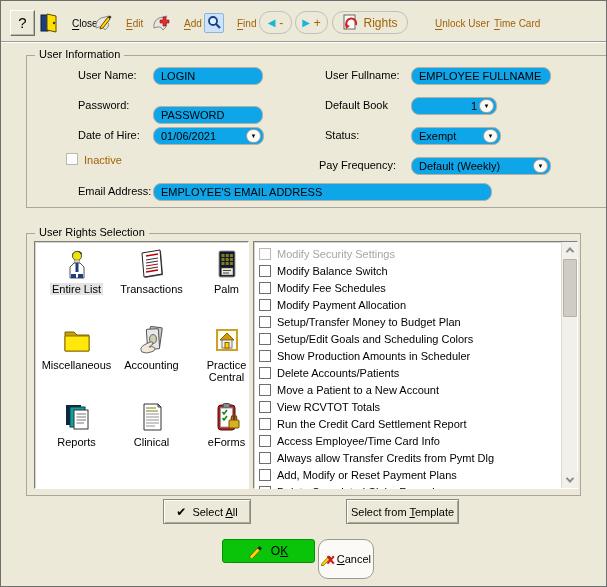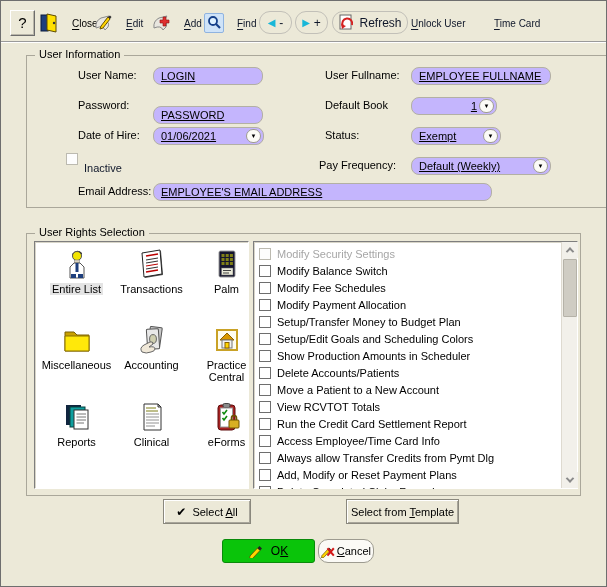--- a/index.html
+++ b/index.html
@@ -14,35 +14,35 @@
   .tb-sep{position:absolute;left:0;right:0;top:40px;height:2px;border-top:1px solid #9a9a9a;border-bottom:1px solid #ffffff;}
   .btn-help{
     position:absolute;left:9px;top:9px;width:25px;height:26px;
     background:#ece9d8;border-top:1px solid #fff;border-left:1px solid #fff;
     border-right:1px solid #6d6d6d;border-bottom:1px solid #6d6d6d;
     box-shadow:inset -1px -1px 0 #b9b6aa;
     font-size:15px;text-align:center;line-height:24px;cursor:default;
   }
   .tb-item{position:absolute;top:11px;height:22px;display:flex;align-items:center;gap:13px;font-size:10px;cursor:default;}
   .tb-item u{text-underline-offset:2px;}
-  .gray{color:#0f172a;}
+  .gray{color:#a16207;}
   .tb-round{
     position:absolute;top:10px;height:23px;border:1px solid #c2c0b8;border-radius:11px;
     display:flex;align-items:center;justify-content:center;gap:4px;background:#ece9d8;font-size:12px;
   }
   .navtri{font-size:10px;color:#18b7d8;line-height:1;}
   .find-bg{width:20px;height:20px;background:#cfe3f8;border:1px solid #8fb3e0;border-radius:2px;display:flex;align-items:center;justify-content:center;}
   
   .group{position:absolute;border:1px solid #aaa79a;background:#ece9d8;}
   .group-title{position:absolute;top:-8px;left:8px;background:#ece9d8;padding:0 4px;font-size:11px;}
   
   .lbl{position:absolute;font-size:11px;white-space:nowrap;}
   .field{
-    position:absolute;height:18px;background:#c4b5fd;border:1px solid #b3b0a4;border-radius:8px;
-    font-size:11px;line-height:16px;padding:0 7px;white-space:nowrap;overflow:hidden;text-decoration:underline;
+    position:absolute;height:18px;background:#0ea5e9;border:1px solid #b3b0a4;border-radius:8px;
+    font-size:11px;line-height:16px;padding:0 7px;white-space:nowrap;overflow:hidden;
   }
   .combo{display:flex;align-items:center;padding-right:19px;}
   .combo .val{flex:1;}
   .combo .val.right{text-align:right;}
   .dd{
     position:absolute;right:2px;top:1px;width:15px;height:14px;border:1px solid #9d9b90;border-radius:7px;
     background:#fcfbf7;display:flex;align-items:center;justify-content:center;
   }
   .dd::after{content:"▼";font-size:6px;color:#000;}
   .cb{display:inline-block;width:12px;height:12px;background:#fff;border:1px solid #6e6e6e;flex:0 0 auto;}
@@ -75,21 +75,21 @@
     position:absolute;height:25px;background:#ece9d8;border:1px solid #8a887d;
     box-shadow:inset 1px 1px 0 #fff,inset -1px -1px 0 #a8a59a;
     display:flex;align-items:center;justify-content:center;gap:6px;font-size:11px;cursor:default;
   }
   .btn-ok{
     position:absolute;left:221px;top:538px;width:93px;height:24px;
     background:#0ac40a;border:1px solid #0a8a0a;border-radius:3px;
     display:flex;align-items:center;justify-content:center;gap:8px;font-size:12px;cursor:default;
   }
   .btn-cancel{
-    position:absolute;left:317px;top:538px;width:56px;height:24px;
+    position:absolute;left:317px;top:538px;width:56px;height:40px;
     background:#fbfaf6;border:1px solid #9d9b90;border-radius:10px;
     display:flex;align-items:center;justify-content:center;gap:2px;font-size:11px;cursor:default;padding:0 2px;
   }
   u{text-decoration:underline;}
 </style>
 </head>
 <body>
 
 <div class="window">
 
@@ -139,24 +139,24 @@
     <span class="navtri">▶</span>
     <span class="gray">+</span>
   </div>
 
   <div class="tb-round" style="left:331px;width:76px;">
     <svg width="17" height="17" viewBox="0 0 17 17">
       <rect x="2" y="1" width="11" height="14" fill="#fff" stroke="#666"></rect>
       <path d="M5 12 a5 5 0 1 1 9 -1" fill="none" stroke="#d42020" stroke-width="2"></path>
       <polygon points="3,10 8,12 4,15" fill="#d42020"></polygon>
     </svg>
-    <span class="gray">Refresh</span>
-  </div>
-
-  <div class="tb-item" style="left:410px;align-items:center;">
+    <span class="gray">Rights</span>
+  </div>
+
+  <div class="tb-item" style="left:434px;align-items:center;">
     <span class="gray"><u>U</u>nlock User</span>
   </div>
   <div class="tb-item" style="left:493px;">
     <span class="gray"><u>T</u>ime Card</span>
   </div>
 
   <div class="tb-sep"></div>
 
   <div class="group" style="left:25px;top:54px;width:604px;height:153px;text-align:right;">
     <span class="group-title">User Information</span>
@@ -189,21 +189,21 @@
     <span class="dd"></span>
   </div>
 
   <span class="lbl" style="left:324px;top:128px;">Status:</span>
   <div class="field combo" style="left:410px;top:126px;width:90px;">
     <span class="val">Exempt</span>
     <span class="dd"></span>
   </div>
 
   <span class="cb dis" style="position:absolute;left:65px;top:152px;"></span>
-  <span class="lbl gray" style="left:83px;top:153px;margin-top:8px;">Inactive</span>
+  <span class="lbl gray" style="left:83px;top:153px;">Inactive</span>
 
   <span class="lbl" style="left:318px;top:158px;">Pay Frequency:</span>
   <div class="field combo" style="left:410px;top:156px;width:140px;">
     <span class="val">Default (Weekly)</span>
     <span class="dd"></span>
   </div>
 
   <span class="lbl" style="left:77px;top:184px;">Email Address:</span>
   <div class="field" style="left:152px;top:182px;width:339px;">
     <span>EMPLOYEE'S EMAIL ADDRESS</span>

